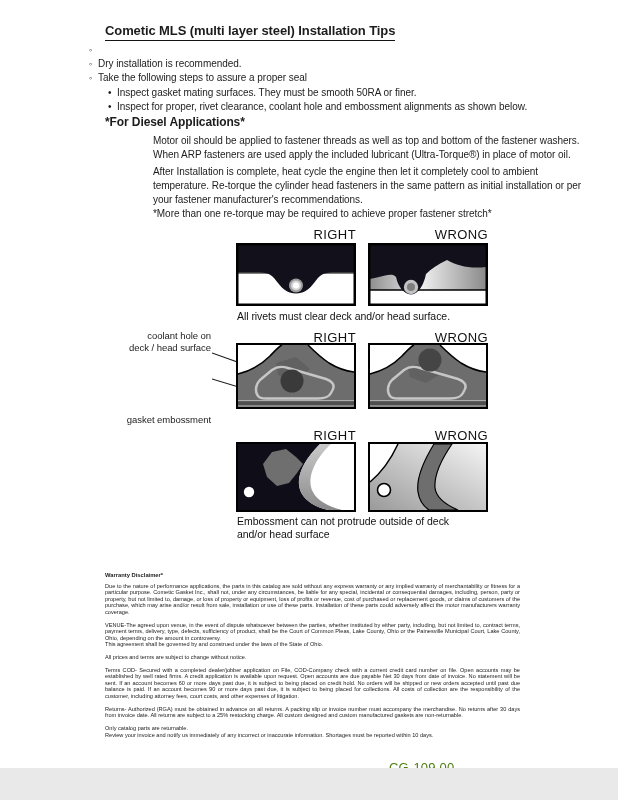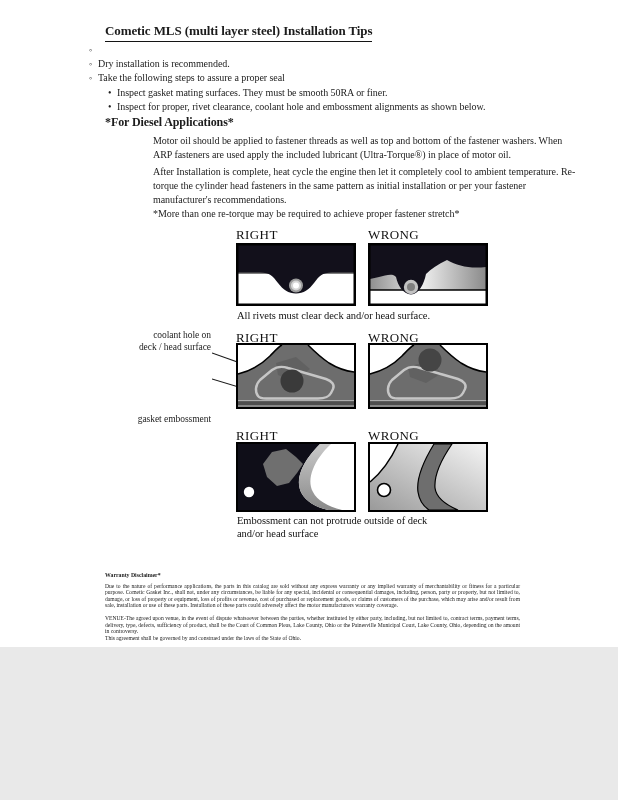--- a/index.html
+++ b/index.html
@@ -1,19 +1,19 @@
 <!DOCTYPE html>
 <html><head>
 <meta charset="utf-8">
 <style>
   html,body { margin:0; padding:0; background:#e9e9e9; }
   .page {
-    position:relative; width:618px; height:647px; margin:0 auto;
+    position:relative; width:618px; height:768px; margin:0 auto;
     background:#ffffff; overflow:hidden; color:#1c1c1c;
-    font-family:Liberation Serif, serif;
+    font-family:Liberation Sans, sans-serif;
   }
   .abs { position:absolute; }
 
   
   .title {
     left:105px; top:23px; font-size:13px; font-weight:bold;
     letter-spacing:-0.1px; border-bottom:1.6px solid #141414; padding-bottom:2px;
   }
   .bullets { left:89px; top:43px; width:440px; font-size:10px; line-height:14.2px; letter-spacing:-0.05px; }
   .bullets .line { display:flex; }
@@ -21,21 +21,21 @@
   .bullets .sub { margin-left:19px; }
   .bullets .m2 { width:9px; font-size:10px; }
 
   .diesel-h { left:105px; top:115px; font-size:12px; font-weight:bold; letter-spacing:-0.1px; }
   .para { font-size:10px; line-height:14.2px; letter-spacing:-0.05px; width:428px; left:105px;margin-left:48px; }
   .p1 { top:134px; }
   .p2 { top:165px; }
   .p3 { top:207px; }
 
   
-  .fig-label { width:120px; text-align:left; font-size:13px; letter-spacing:0.4px; color:#111; }
+  .fig-label { width:120px; text-align:right; font-size:13px; letter-spacing:0.4px; color:#111; }
   .fig-caption { font-size:10.5px; line-height:12.5px; letter-spacing:-0.05px; color:#111; }
   .fig-box { width:120px; }
   .callout { width:111px; left:100px; text-align:right; font-size:9.5px; line-height:11.5px; letter-spacing:-0.05px; }
 
   .r1-lbl { top:227px; } .r1-box { top:243px; } .r1-cap { left:237px; top:310px; }
   .r2-lbl { top:330px; } .r2-box { top:343px; } .r2-cap { left:240px; top:413px; }
   .r3-lbl { top:428px; } .r3-box { top:442px; } .r3-cap { left:237px; top:515px; }
   .col-left  { left:236px; }
   .col-right { left:368px; }
 

